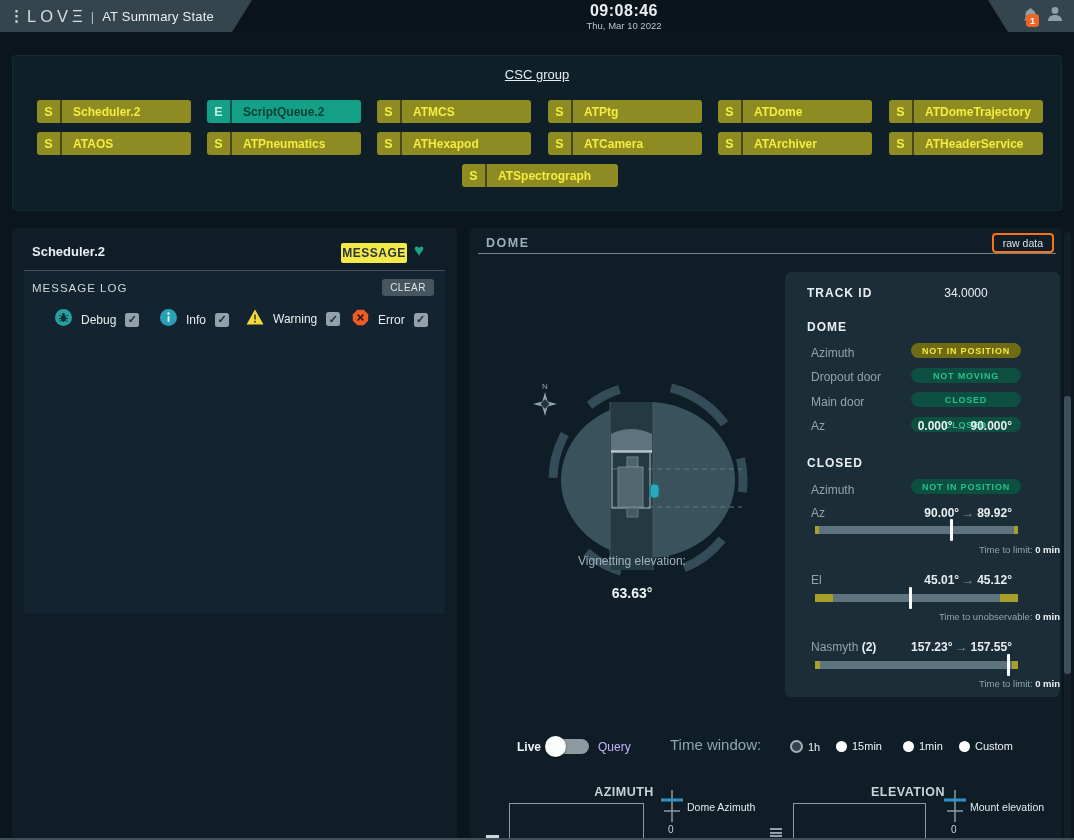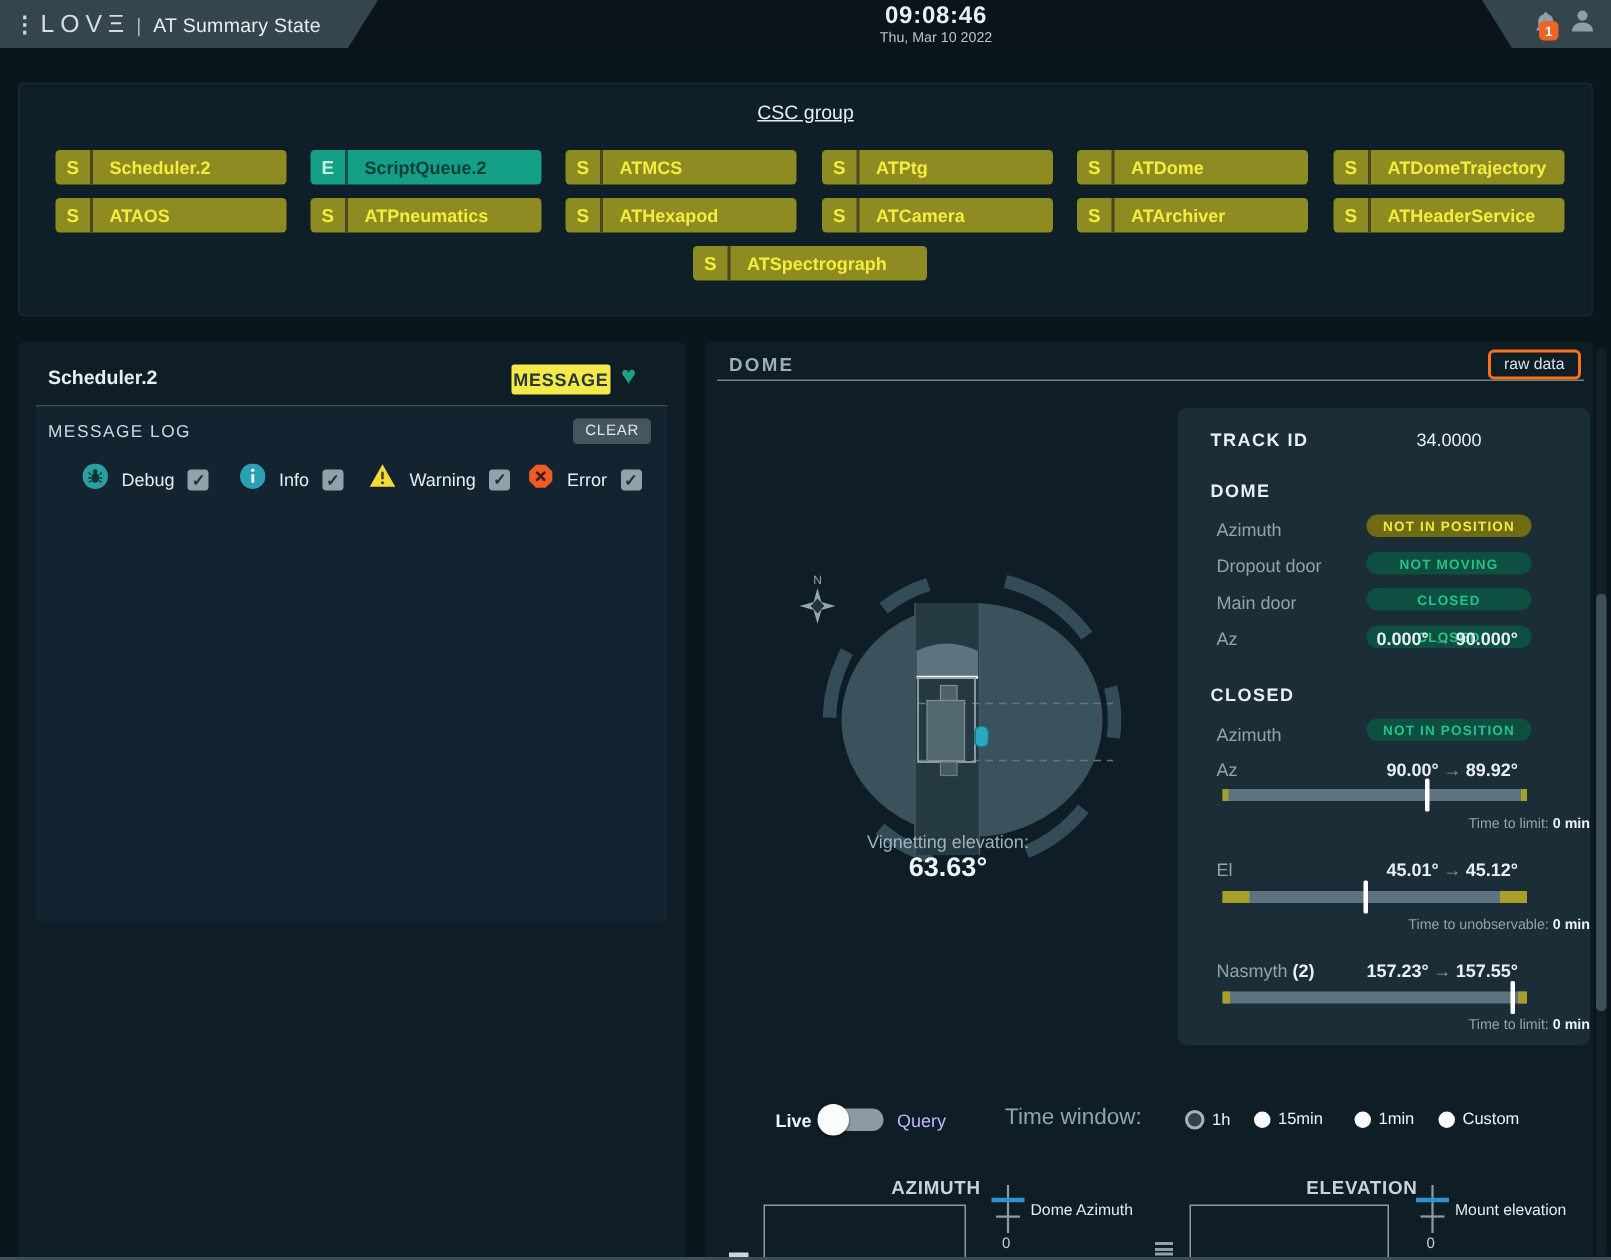--- a/index.html
+++ b/index.html
@@ -57,21 +57,21 @@
 
   
   .dome-panel { position:absolute; left:470px; top:228px; width:592px; height:612px; background:#0e1d26; border-radius:4px; }
   .dome-title { position:absolute; left:16px; top:8px; color:#9db0b8; font-size:12.5px; font-weight:bold; letter-spacing:1.5px; }
   .dome-underline { position:absolute; left:8px; right:6px; top:25px; border-bottom:1px solid #72838b; }
   .rawdata-btn { position:absolute; right:8px; top:5px; background:transparent; border:2px solid #f97316; border-radius:4px;
     color:#dbe2e5; font-size:10.5px; padding:2px 9px; cursor:pointer; font-family:inherit; }
   .dome-viz { position:absolute; left:20px; top:130px; }
   .vignetting { position:absolute; left:62px; top:326px; width:200px; text-align:center; }
   .vig-label { color:#9fb3bb; font-size:12px; }
-  .vig-value { color:#eef3f4; font-size:18px; font-weight:bold; margin-top:0; }
+  .vig-value { color:#eef3f4; font-size:14px; font-weight:bold; margin-top:17px; }
 
   
   .info-panel { position:absolute; left:315px; top:44px; width:275px; height:425px; background:#1b2d37; border-radius:6px; }
   .ip-label { position:absolute; left:26px; color:#93a3ab; font-size:12px; }
   .ip-label-bold { position:absolute; left:22px; color:#e9eff1; font-size:12px; font-weight:bold; letter-spacing:1px; }
   .ip-value { position:absolute; right:48px; color:#e9eff1; font-size:12px; font-weight:bold; text-align:right; }
   .ip-value .arr { color:#8a9aa2; font-weight:normal; padding:0 3px; }
   .track-value { position:absolute; left:126px; width:110px; text-align:center; color:#e9eff1; font-size:12px; }
   .pill { position:absolute; left:126px; width:110px; height:15px; border-radius:8px; font-size:9px; font-weight:bold;
     letter-spacing:0.8px; display:flex; align-items:center; justify-content:center;margin-top:24px; }

